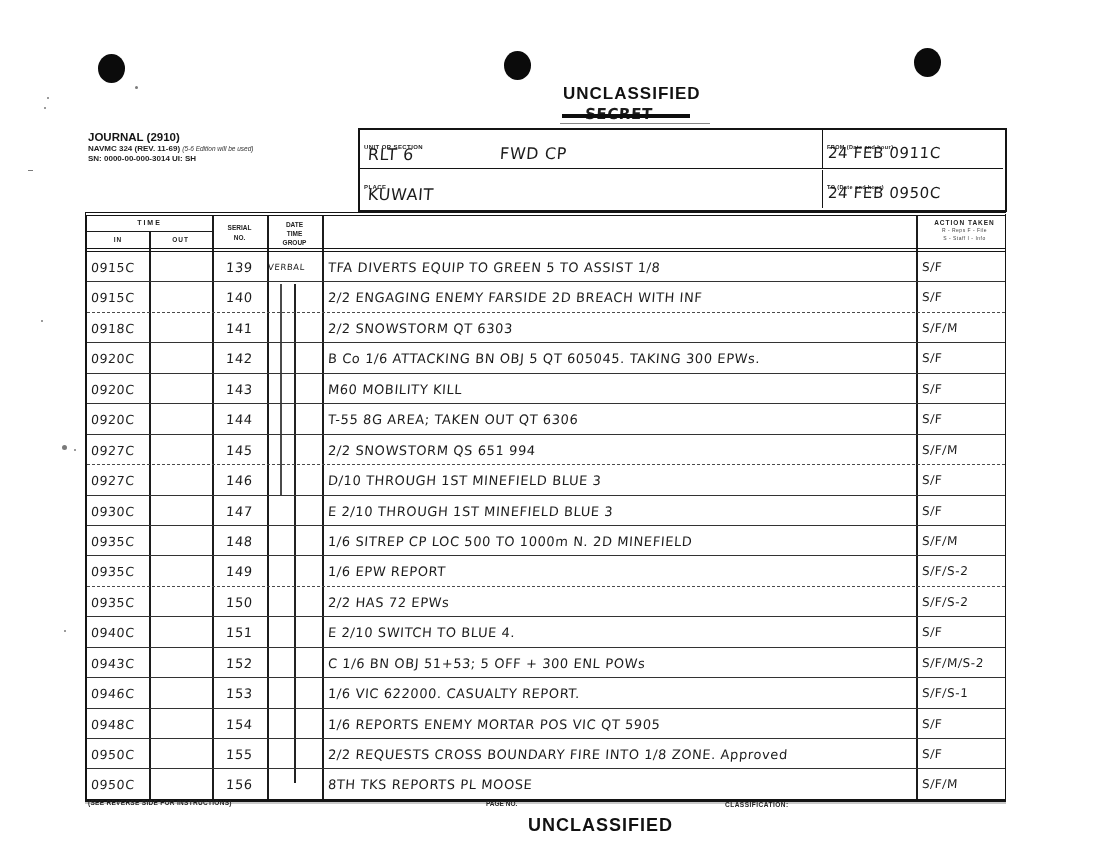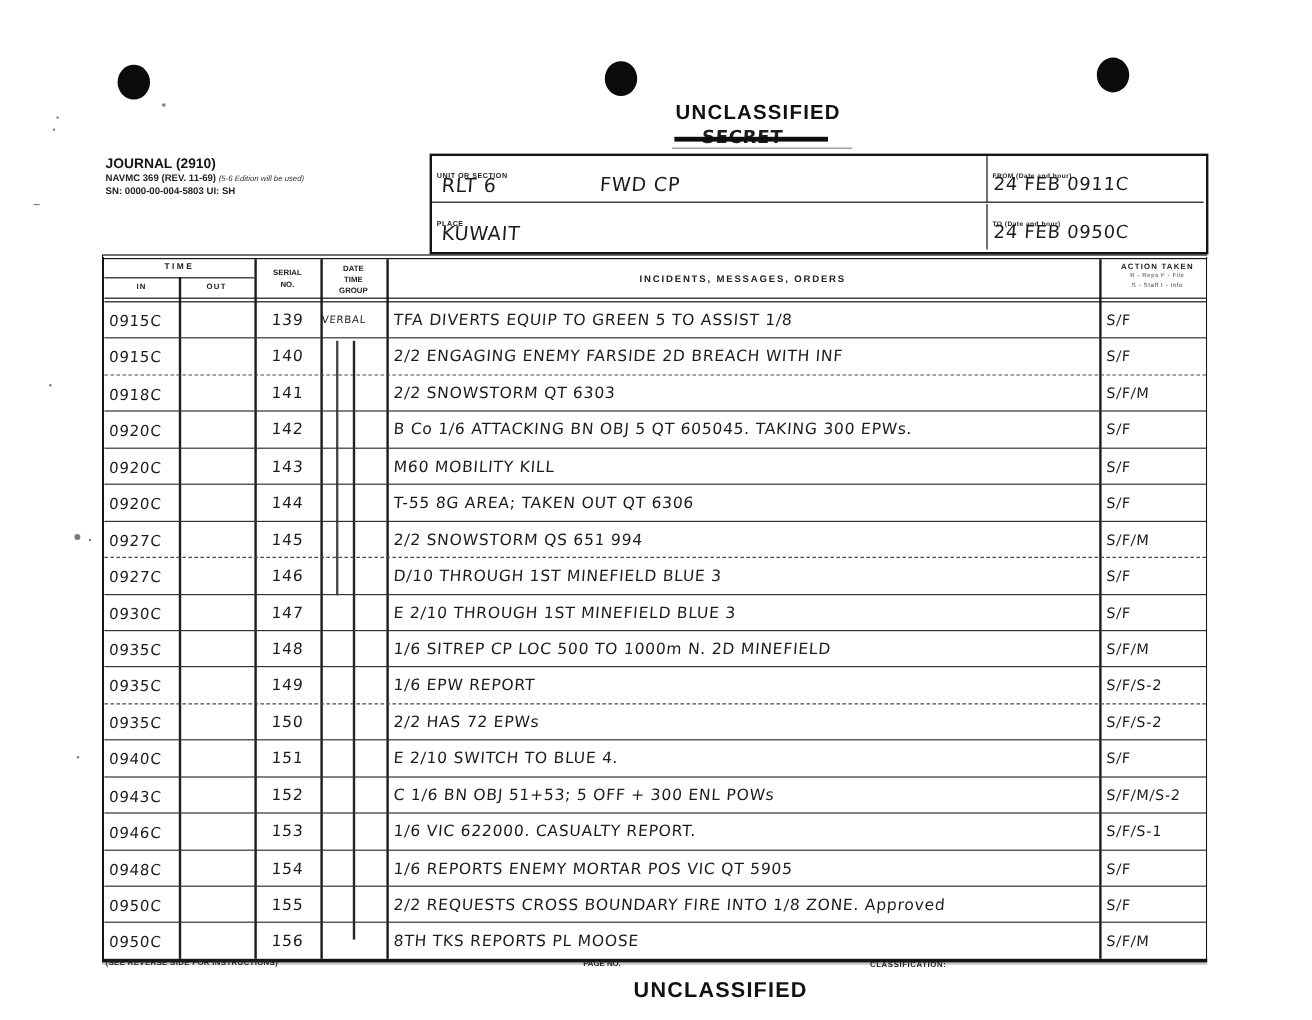--- a/index.html
+++ b/index.html
@@ -94,22 +94,22 @@
 <div class="spk" style="left:28px;top:170px;width:5px;height:1px;border-radius:0;"></div>
 <div class="spk" style="left:64px;top:630px;width:2px;height:2px;"></div>
 
 <div class="class-top">UNCLASSIFIED</div>
 <div class="secret hw">SECRET</div>
 <div class="strike"></div>
 <div class="strike2"></div>
 
 <div class="formid">
   <div class="l1">JOURNAL (2910)</div>
-  <div class="l2"><span>NAVMC 369 (REV. 11-69)</span> <em>(5-6 Edition will be used)</em></div>
-  <div class="l3">SN: 0000-00-004-5803  UI: SH</div>
+  <div class="l2"><span>NAVMC 324 (REV. 11-69)</span> <em>(5-6 Edition will be used)</em></div>
+  <div class="l3">SN: 0000-00-000-3014  UI: SH</div>
 </div>
 
 <div class="hdrbox">
   <div class="cell u-cell">
     <span class="hdr-label">UNIT OR SECTION</span>
     <span class="hdr-val hw" style="left:8px;top:9px;">RLT 6</span>
     <span class="hdr-val hw" style="left:140px;top:8px;">FWD CP</span>
   </div>
   <div class="cell p-cell">
     <span class="hdr-label">PLACE</span>
@@ -141,21 +141,20 @@
     <div class="hl h-out">OUT</div>
     <div class="hl h-serial">
       <span>SERIAL</span><br>
       <span>NO.</span>
     </div>
     <div class="hl h-dtg">
       <span>DATE</span><br>
       <span>TIME</span><br>
       <span>GROUP</span>
     </div>
-    <div class="hl h-inc">INCIDENTS, MESSAGES, ORDERS</div>
     <div class="hl h-act">
       <span>ACTION TAKEN</span>
       <span class="legend">R - Reps    F - File</span>
       <span class="legend">S - Staff    I - Info</span>
     </div>
   </div>
 
   <div class="rows">
       <div class="row">
         <span class="cell hw c-in">0915C</span>

